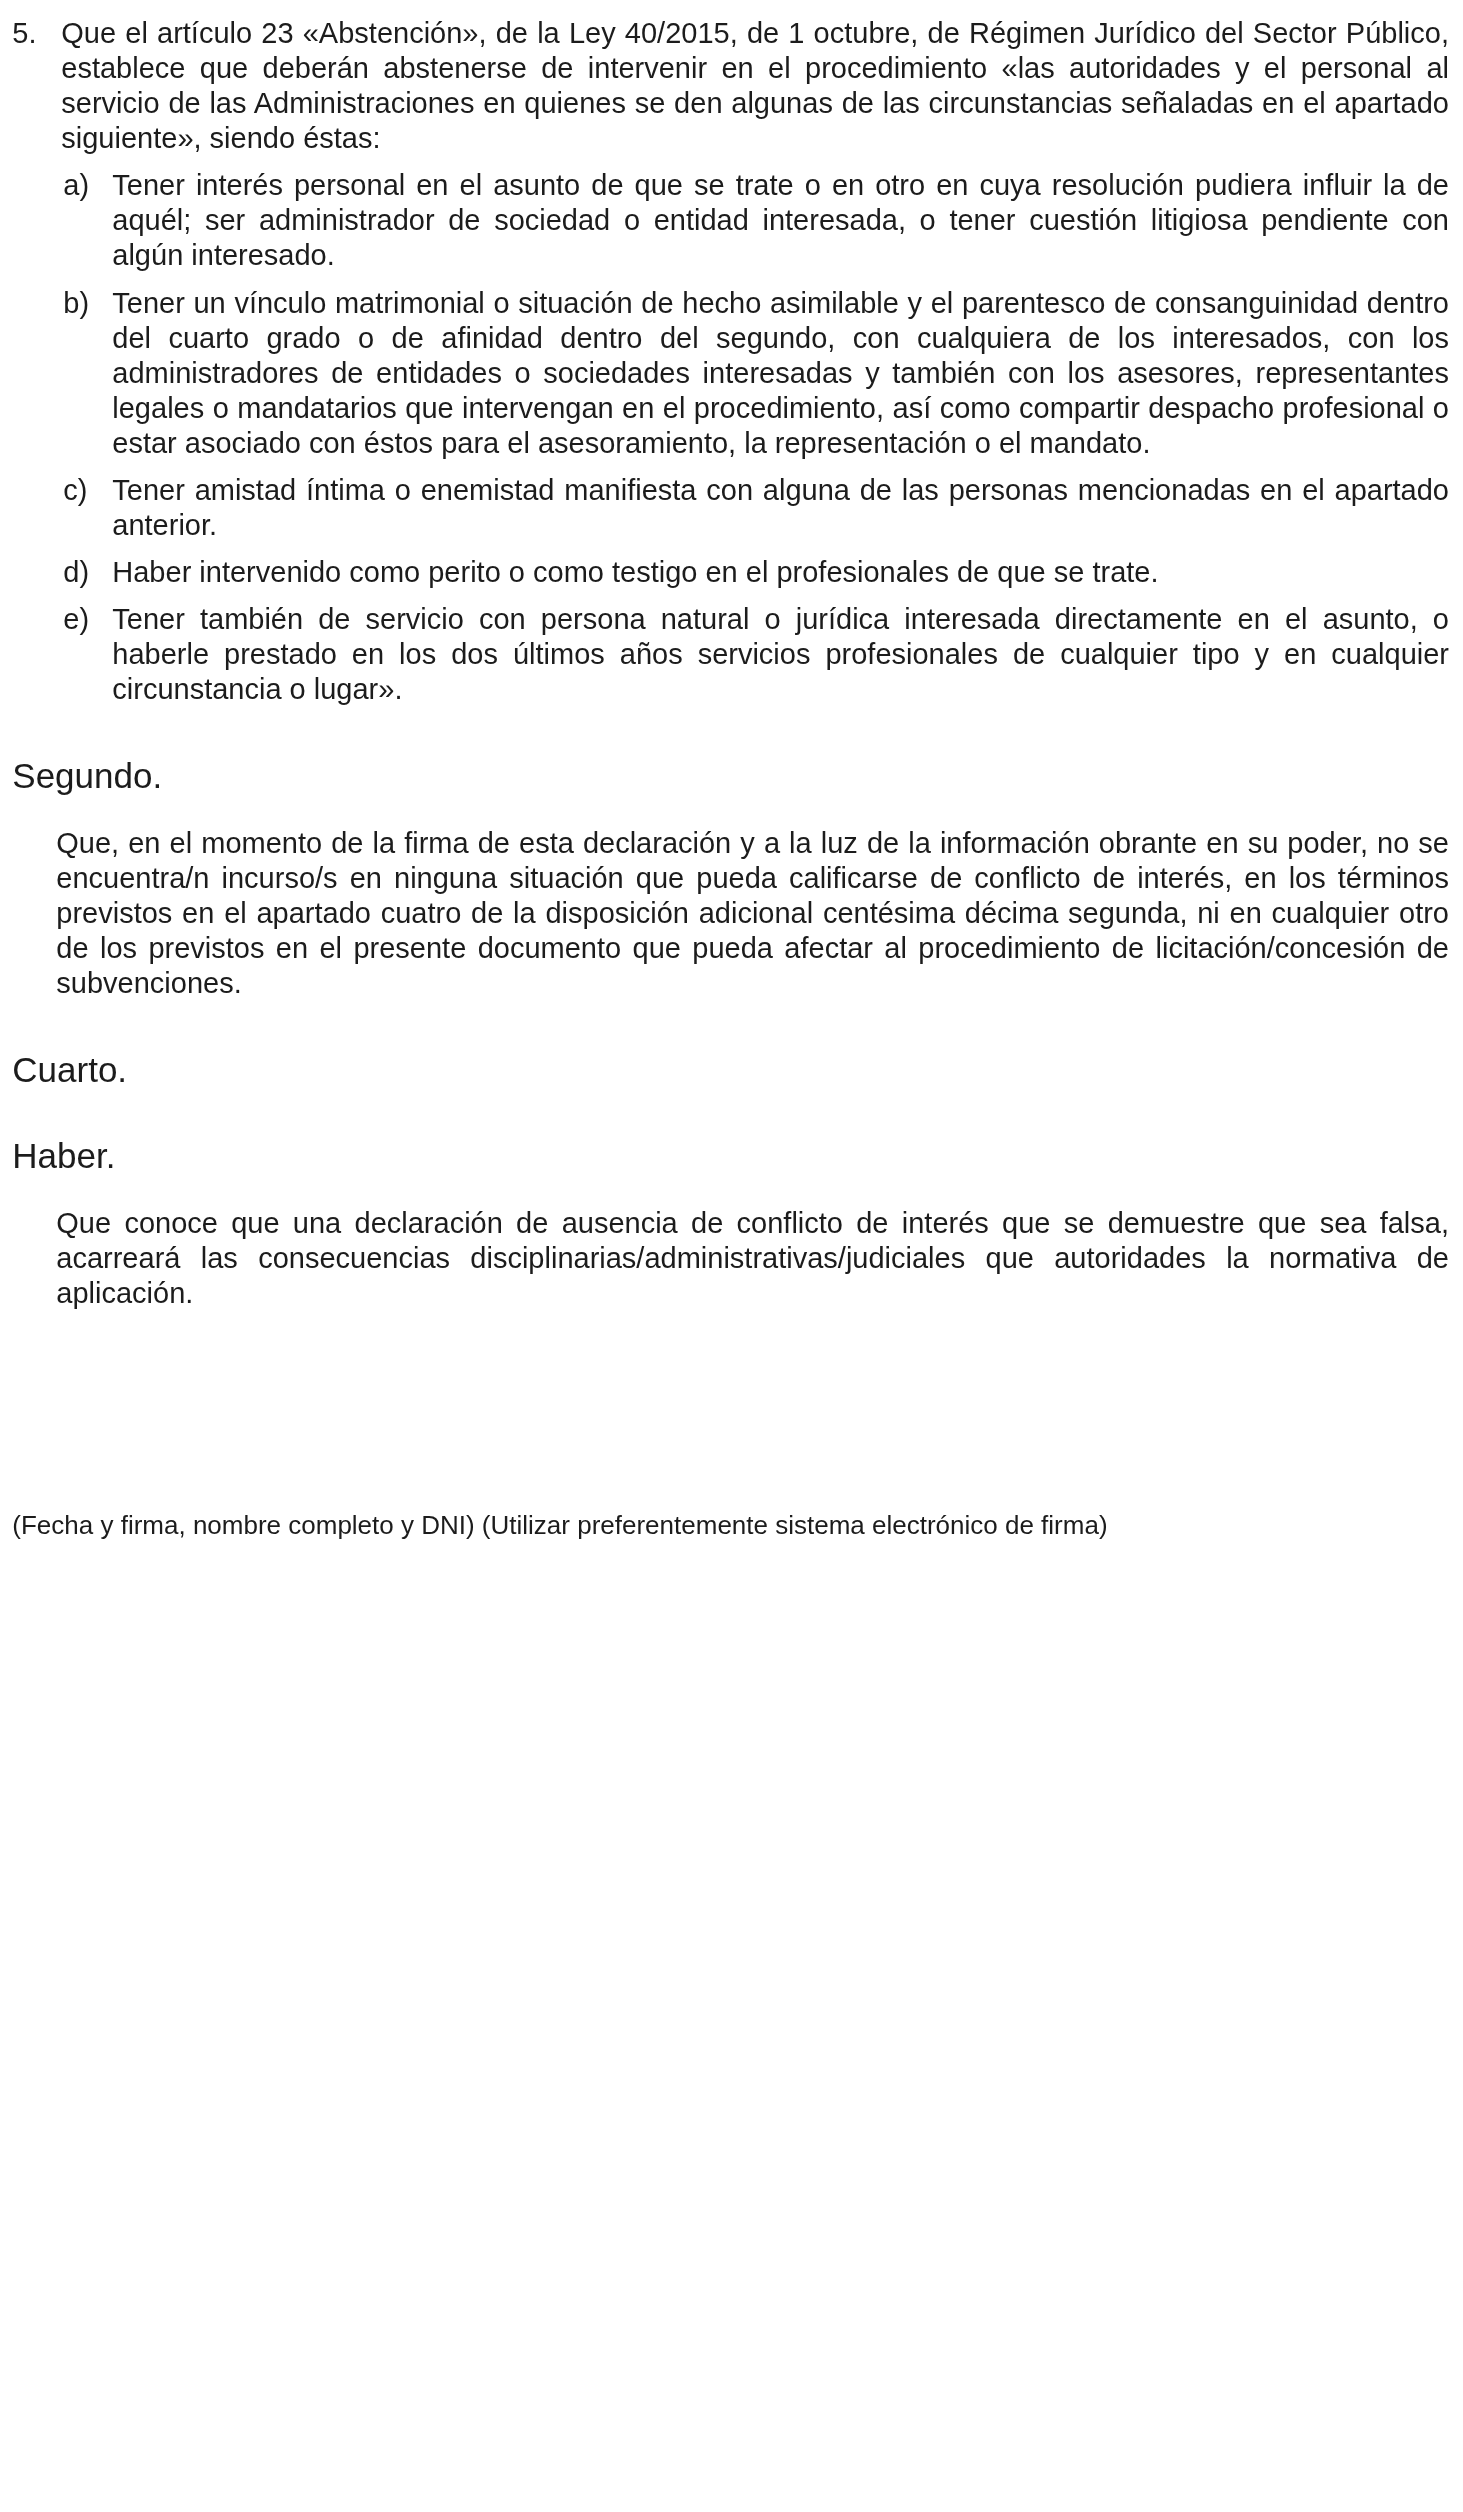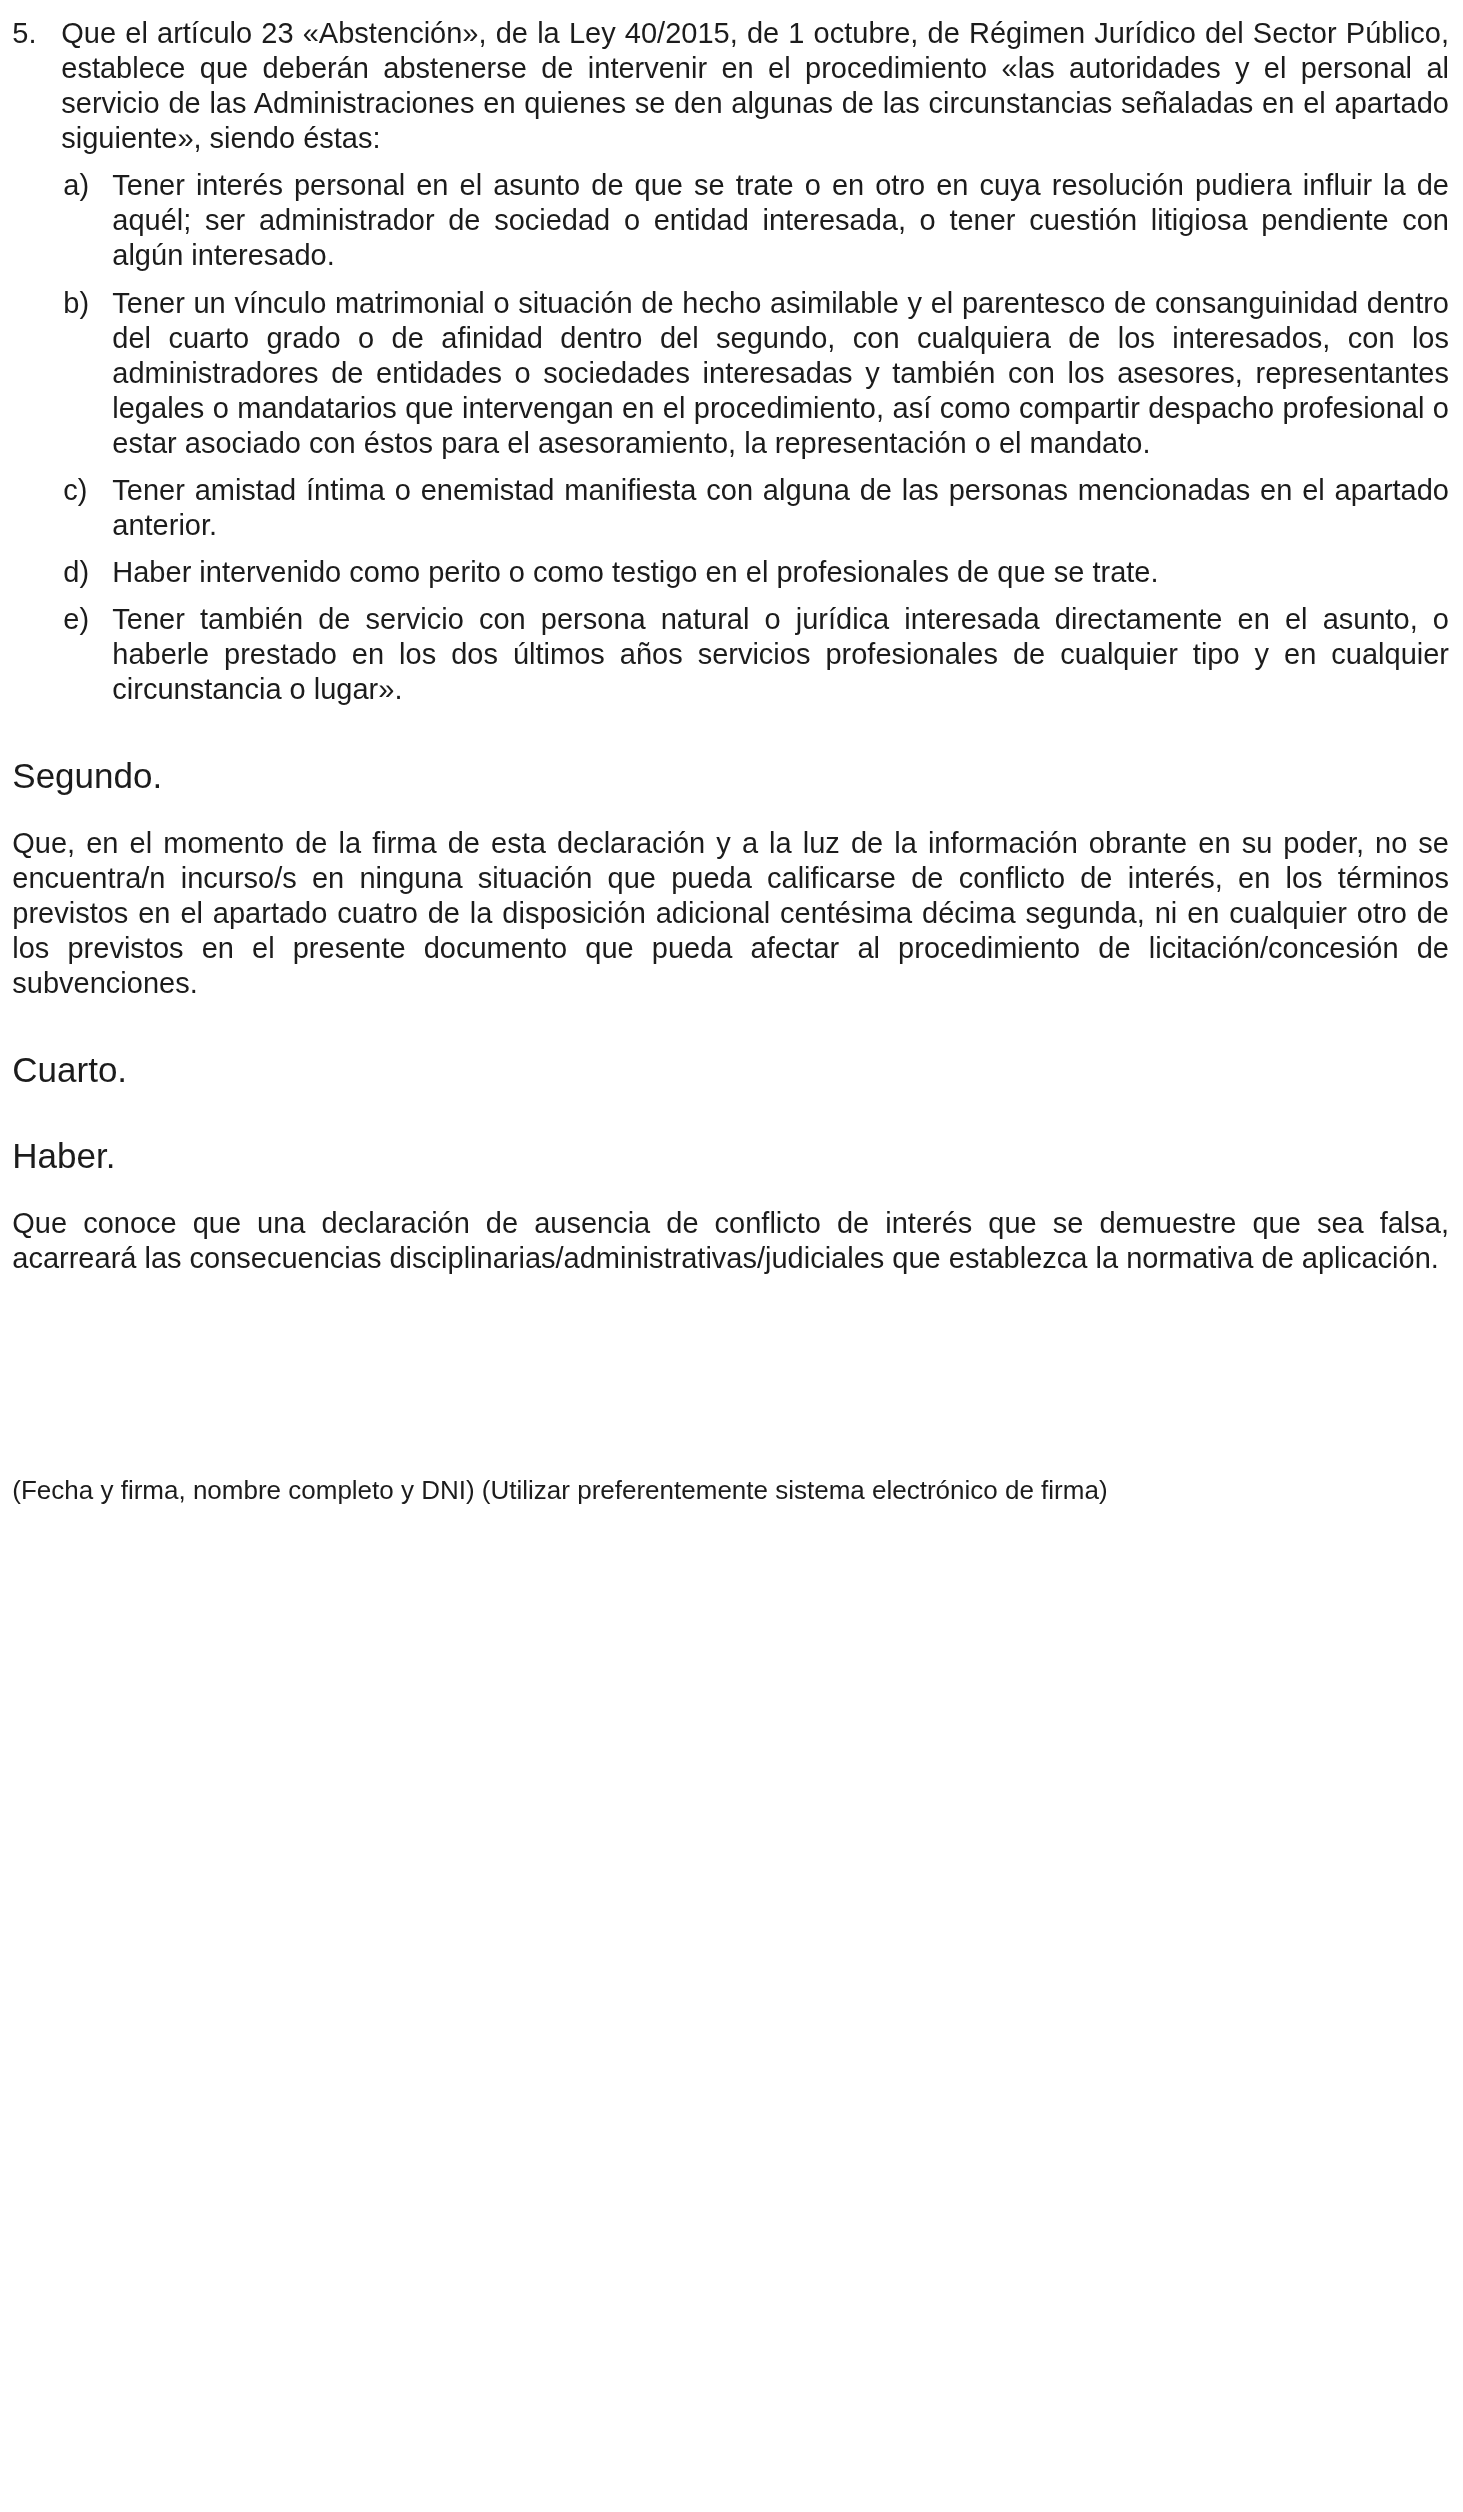--- a/index.html
+++ b/index.html
@@ -27,21 +27,21 @@
   .num { flex: 0 0 49px; }
   .bodycol { flex: 1; }
   .sub { margin-left: 51px; margin-top: 12.3px; }
   .sublabel { flex: 0 0 49px; }
   .heading {
     font-size: 35px;
     line-height: 35px;
     margin-top: 51px;
     text-align: left;
   }
-  .section-body { margin-top: 33px; }
+  .section-body { margin-top: 33px; margin-left: 44px; }
   .footer-note {
     margin-top: 197px;
     font-size: 26px;
     line-height: 35px;
     text-align: left;
   }
 </style>
 </head>
 <body>
 
@@ -76,18 +76,18 @@
     <span class="sublabel">e)</span>
     <p class="bodycol">Tener también de servicio con persona natural o jurídica interesada directamente en el asunto, o haberle prestado en los dos últimos años servicios profesionales de cualquier tipo y en cualquier circunstancia o lugar».</p>
   </div>
 
   <h2 class="heading">Segundo.</h2>
   <p class="txt section-body">Que, en el momento de la firma de esta declaración y a la luz de la información obrante en su poder, no se encuentra/n incurso/s en ninguna situación que pueda calificarse de conflicto de interés, en los términos previstos en el apartado cuatro de la disposición adicional centésima décima segunda, ni en cualquier otro de los previstos en el presente documento que pueda afectar al procedimiento de licitación/concesión de subvenciones.</p>
 
   <h2 class="heading">Cuarto.</h2>
 
   <h2 class="heading">Haber.</h2>
-  <p class="txt section-body">Que conoce que una declaración de ausencia de conflicto de interés que se demuestre que sea falsa, acarreará las consecuencias disciplinarias/administrativas/judiciales que establezca la normativa de aplicación.</p>
+  <p class="txt section-body">Que conoce que una declaración de ausencia de conflicto de interés que se demuestre que sea falsa, acarreará las consecuencias disciplinarias/administrativas/judiciales que autoridades la normativa de aplicación.</p>
 
   <p class="footer-note">(Fecha y firma, nombre completo y DNI) (Utilizar preferentemente sistema electrónico de firma)</p>
 
 </div>
 
 
 </body></html>

